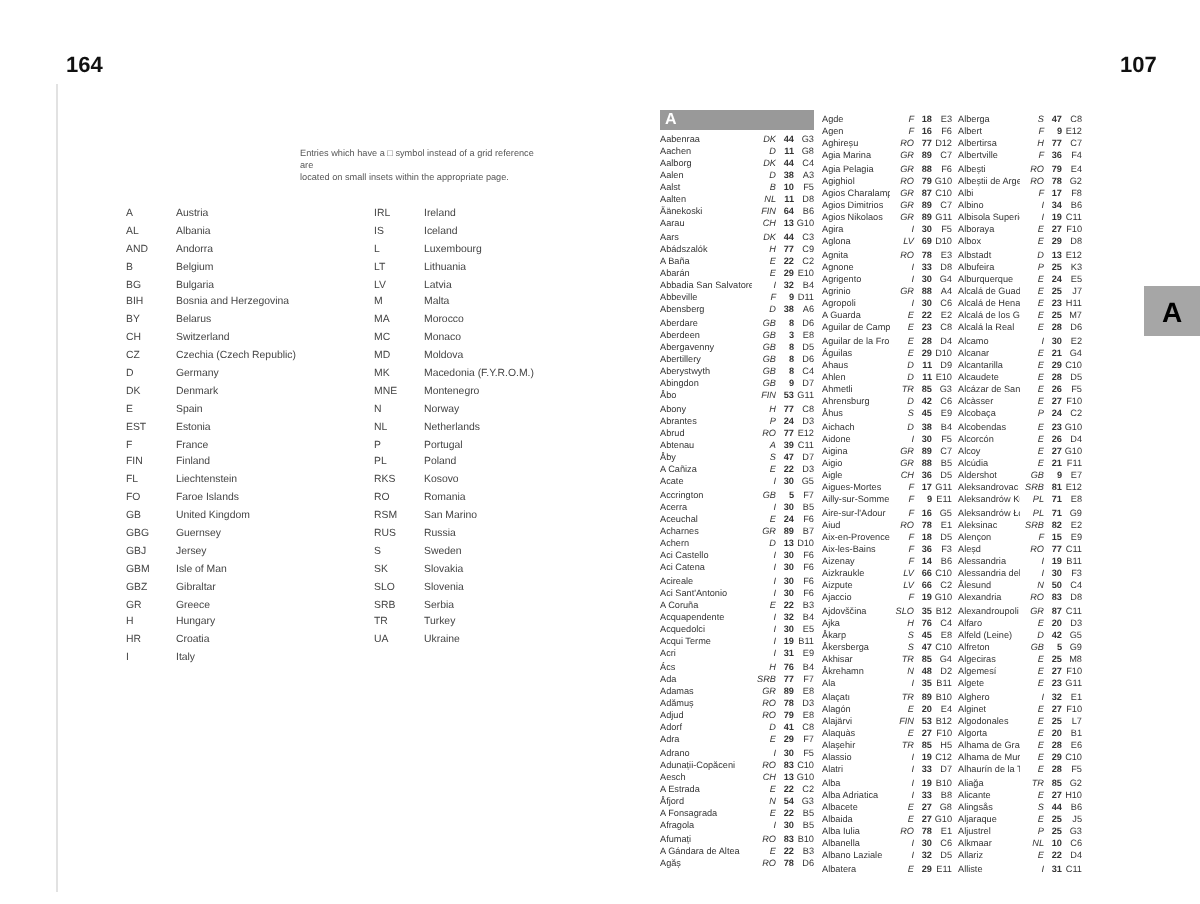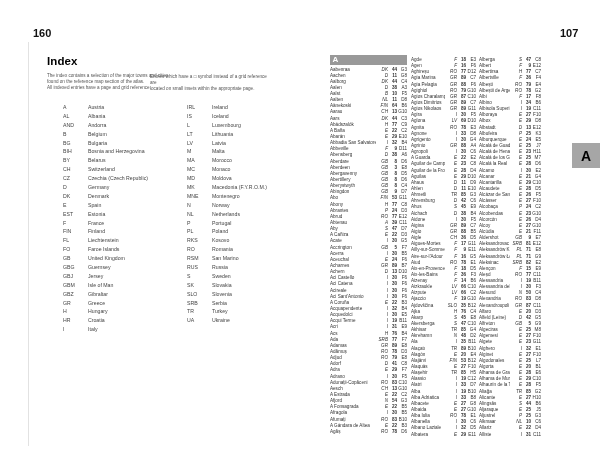--- a/index.html
+++ b/index.html
@@ -39,30 +39,24 @@
   .entry .ref .gr{width:9px;text-align:right;margin-left:1px;}
 
   .tab{position:absolute;left:572px;top:143px;width:28px;height:25px;background:#a6a6a6;
        color:#000;font-size:14px;font-weight:bold;display:flex;align-items:center;justify-content:center;}
 </style>
 </head>
 <body>
 
 <div class="sheet">
 
-  <div class="pageno left">160</div>
+  <div class="pageno left">164</div>
   <div class="pageno right">107</div>
   <div class="edge-line"></div>
 
-  <div class="intro">
-    <h1>Index</h1>
-    <p class="p1">The index contains a selection of the major towns and cities
-found on the reference map section of the atlas.
-All indexed entries have a page and grid reference.</p>
-  </div>
   <p class="p2">Entries which have a □ symbol instead of a grid reference are
 located on small insets within the appropriate page.</p>
 
   <div class="abbrev abbrev1">
 
   <div class="ab-row">
         <span class="code">A</span><span class="cname">Austria</span>
       </div>
       <div class="ab-row">
         <span class="code">AL</span><span class="cname">Albania</span>

